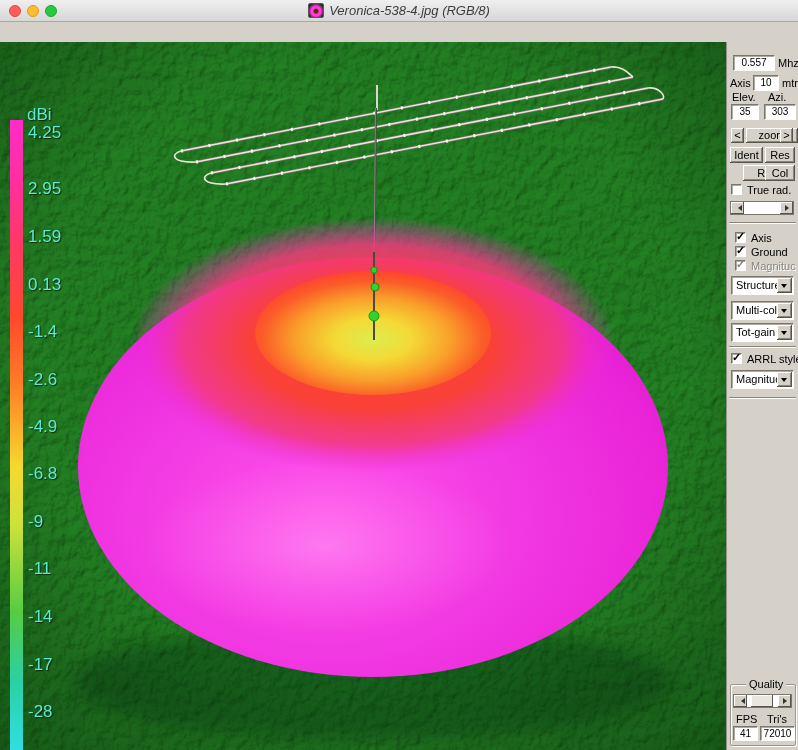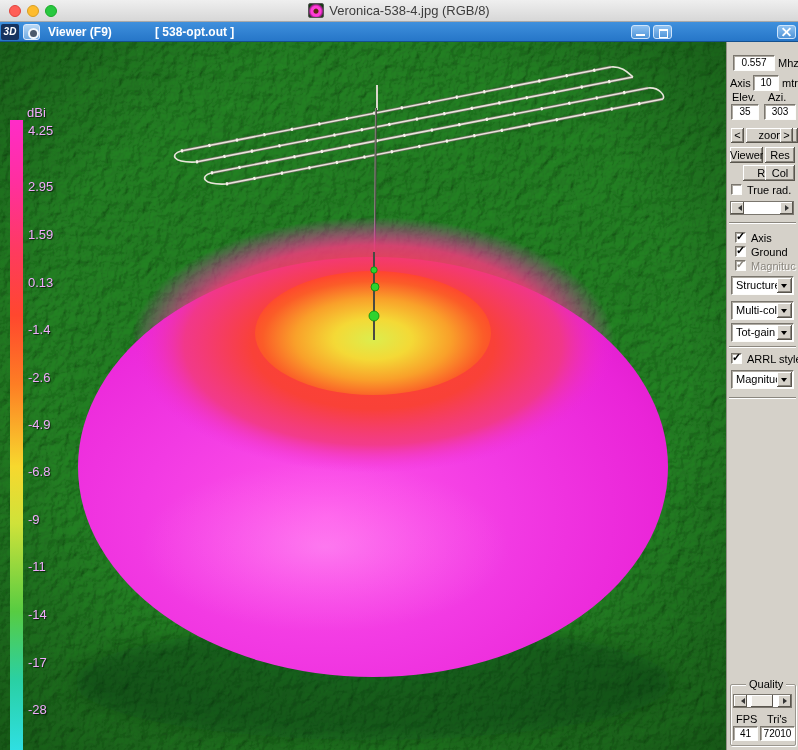--- a/index.html
+++ b/index.html
@@ -8,21 +8,21 @@
          font-family:"Liberation Sans",sans-serif;background:#d5d1c9;}
 
   
   .macbar{position:absolute;left:0;top:0;width:798px;height:22px;
           background:linear-gradient(#efefef,#d7d7d7);border-bottom:1px solid #a8a8a8;}
   .tl{position:absolute;top:5px;width:12px;height:12px;border-radius:50%;}
   .tl.red{left:9px;background:#ff5f57;border:1px solid #e0443e;}
   .tl.yel{left:27px;background:#febc2e;border:1px solid #d89e24;}
   .tl.grn{left:45px;background:#28c840;border:1px solid #1aab29;}
   .mactitle{position:absolute;left:0;right:0;top:3px;text-align:center;font-size:13px;
-            color:#3c3c3c;}
+            color:#3c3c3c;font-style:italic;}
   .mactitle .thumb{display:inline-block;vertical-align:-3px;width:16px;height:15px;margin-right:5px;
         background:radial-gradient(circle at 50% 55%, #5a2a10 0 2px, #ff3dd6 3px 5px, #c422aa 6px, #123c10 8px);
         border:1px solid #555;border-radius:2px;}
 
   
   .winbar{position:absolute;left:0;top:22px;width:798px;height:20px;
           background:linear-gradient(#3f90dd,#2676c8);border-bottom:1px solid #14508e;
           color:#fff;font-size:12px;font-weight:bold;}
   .badge3d{position:absolute;left:1px;top:2px;width:18px;height:16px;background:#16335e;
            border-radius:2px;color:#fff;font-size:10px;font-weight:bold;text-align:center;
@@ -40,21 +40,21 @@
   .wbtn.max::after{content:"";position:absolute;left:5px;top:3px;width:7px;height:6px;
         border:1px solid #fff;border-top-width:2px;}
   .wbtn.cls::before,.wbtn.cls::after{content:"";position:absolute;left:3px;top:5px;width:11px;height:2px;background:#fff;}
   .wbtn.cls::before{transform:rotate(45deg);} .wbtn.cls::after{transform:rotate(-45deg);}
 
   
   .view{position:absolute;left:0;top:42px;width:726px;height:708px;overflow:hidden;background:#1d6e1d;}
   .scalebar{position:absolute;left:10px;top:78px;width:13px;height:630px;
      background:linear-gradient(#ff2cc8 0%,#ff2f9e 10%,#fe3b5e 21%,#ff472e 31%,#fd7e24 42%,
                 #f7d82e 55%,#cfe23a 64%,#57cc42 78%,#2ad0a4 89%,#2fdfe2 100%);}
-  .scaleunit,.tick{position:absolute;color:#f0abfc;font-size:13px;
+  .scaleunit,.tick{position:absolute;color:#5eead4;font-size:17px;
      text-shadow:1px 1px 1px rgba(0,0,0,.65);white-space:nowrap;}
   .scaleunit{left:27px;top:63px;}
   .tick{left:28px;}
 
   
   .panel{position:absolute;left:726px;top:42px;width:72px;height:708px;background:#d5d1c9;
          border-left:1px solid #96928a;font-size:11px;color:#000;}
   .panel .lbl{position:absolute;white-space:nowrap;}
   .inset{position:absolute;background:#fff;border:1px solid;border-color:#7a766e #fdfdfb #fdfdfb #7a766e;
          box-shadow:inset 1px 1px 0 #aeaaa2;font-size:10px;text-align:center;line-height:14px;overflow:hidden;}
@@ -95,29 +95,20 @@
 
   <div class="macbar">
     <span class="tl red"></span>
     <span class="tl yel"></span>
     <span class="tl grn"></span>
     <div class="mactitle">
       <span class="thumb"></span><span>Veronica-538-4.jpg (RGB/8)</span>
     </div>
   </div>
 
-  <div class="winbar">
-    <span class="badge3d">3D</span>
-    <span class="appicon"></span>
-    <span class="wintitle">Viewer (F9)</span>
-    <span class="winfile">[ 538-opt.out ]</span>
-    <span class="wbtn min"></span>
-    <span class="wbtn max"></span>
-    <span class="wbtn cls"></span>
-  </div>
 
   <div class="view">
     <svg width="726" height="708" viewBox="0 0 726 708">
       <defs>
         <filter id="grass" x="0" y="0" width="100%" height="100%">
           <feTurbulence type="fractalNoise" baseFrequency="0.11 0.09" numOctaves="5" seed="8" result="n1"></feTurbulence>
           <feDiffuseLighting in="n1" lighting-color="#ffffff" surfaceScale="2.4" diffuseConstant="1" result="l1">
             <feDistantLight azimuth="230" elevation="60"></feDistantLight>
           </feDiffuseLighting>
           <feTurbulence type="fractalNoise" baseFrequency="0.012 0.02" numOctaves="3" seed="4" result="n2"></feTurbulence>
@@ -238,21 +229,21 @@
 
     <span class="lbl" style="left:5px;top:49px">Elev.</span>
     <span class="lbl" style="left:41px;top:49px">Azi.</span>
     <div class="inset" style="left:4px;top:62px;width:28px;height:16px">35</div>
     <div class="inset" style="left:37px;top:62px;width:32px;height:16px">303</div>
 
     <div class="pbtn" style="left:4px;top:86px;width:13px;height:15px;line-height:15px">&lt;</div>
     <div class="pbtn" style="left:19px;top:86px;width:52px;height:15px;line-height:15px">zoom</div>
     <div class="pbtn" style="left:53px;top:86px;width:13px;height:15px;line-height:15px">&gt;</div>
 
-    <div class="pbtn" style="left:3px;top:105px;width:33px;height:16px;line-height:16px">Viewer</div>
+    <div class="pbtn" style="left:3px;top:105px;width:33px;height:16px;line-height:16px">Ident</div>
     <div class="pbtn" style="left:38px;top:105px;width:30px;height:16px;line-height:16px">Res</div>
     <div class="pbtn" style="left:16px;top:123px;width:51px;height:16px;line-height:16px">Rotc</div>
     <div class="pbtn" style="left:38px;top:123px;width:30px;height:16px;line-height:16px">Col</div>
 
     <div class="cbrow" style="left:4px;top:142px;width:64px">
       <span class="cbox"></span>
       <span class="cblbl">True rad.</span>
     </div>
 
     <div class="hscroll" style="left:3px;top:159px;width:64px">

